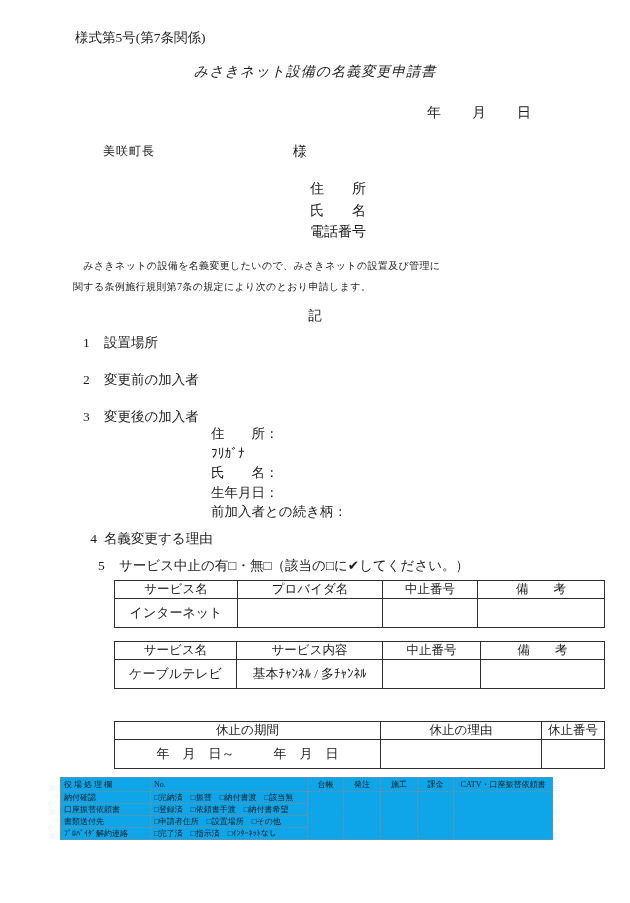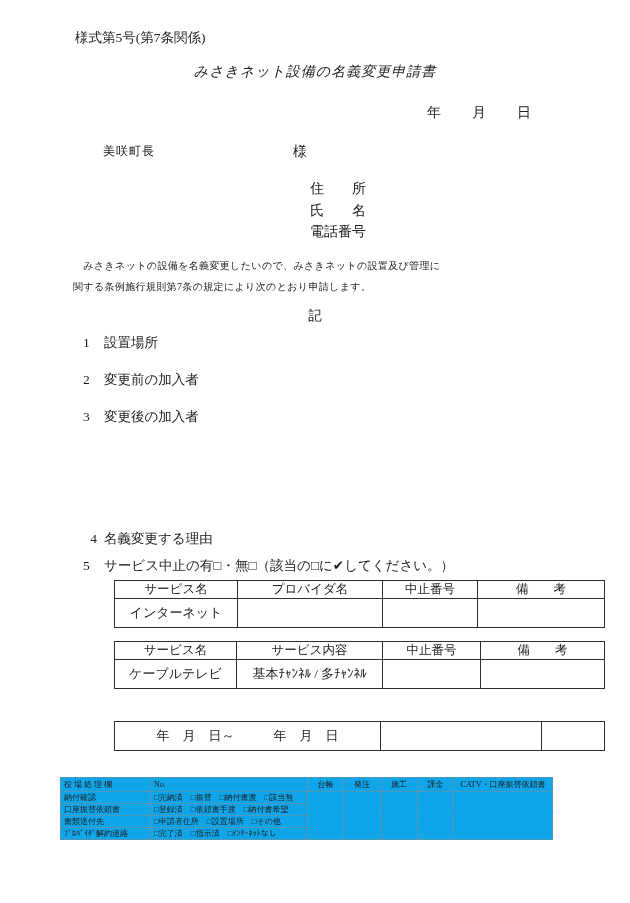--- a/index.html
+++ b/index.html
@@ -17,21 +17,21 @@
   .addressee { left:103px; top:143px; font-size:12px; letter-spacing:1px; }
   .honorific { left:293px; top:143px; font-size:14px; }
   .applicant { left:310px; top:178px; font-size:14px; line-height:21.5px; }
   .body-par  { left:73px;  top:255px; width:492px; font-size:10px; line-height:21px;
                letter-spacing:0.35px; white-space:pre-line; }
   .ki        { left:0; right:0; top:307px; text-align:center; font-size:13.5px; }
 
   .item { font-size:13.5px; left:83px; }
   .item .no { display:inline-block; width:21px; }
   .i1 { top:334px; } .i2 { top:371px; } .i3 { top:408px; }
-  .i4 { top:530px;text-align:center; } .i5 { top:557px; } .i6 { top:698px; }
+  .i4 { top:530px;text-align:center; } .i5 { top:557px;margin-left:15px; } .i6 { top:698px; }
   .sub3 { left:211px; top:424px; font-size:13.5px; line-height:19.6px; }
 
   table.doc { border-collapse:collapse; table-layout:fixed; position:absolute; background:#fff;margin-left:44px; }
   table.doc th, table.doc td {
     border:1px solid #2e2e2e; font-weight:normal; text-align:center;
     overflow:hidden; white-space:nowrap; padding:0 2px;
   }
   table.doc th { font-size:12.5px; height:16px; }
   table.doc td { font-size:13px;   height:29px;border-radius:12px; }
   .t1 { left:70px; top:580px; width:490px; }
@@ -72,20 +72,27 @@
   <div class="abs item i1">
     <span class="no">1</span><span>設置場所</span>
   </div>
   <div class="abs item i2">
     <span class="no">2</span><span>変更前の加入者</span>
   </div>
   <div class="abs item i3">
     <span class="no">3</span><span>変更後の加入者</span>
   </div>
 
+  <div class="abs sub3">
+    <div>住　　所：</div>
+    <div>ﾌﾘｶﾞﾅ</div>
+    <div>氏　　名：</div>
+    <div>生年月日：</div>
+    <div>前加入者との続き柄：</div>
+  </div>
 
   <div class="abs item i4">
     <span class="no">4</span><span>名義変更する理由</span>
   </div>
   <div class="abs item i5">
     <span class="no">5</span><span>サービス中止の有□・無□（該当の□に✔してください。）</span>
   </div>
 
   <table class="doc t1">
     <colgroup>
@@ -134,20 +141,25 @@
     </table>
 
 
   <table class="doc t3">
     <colgroup>
         <col style="width:266px">
         <col style="width:161px">
         <col style="width:63px">
       </colgroup>
     <tbody>
+        <tr>
+      <th>休止の期間</th>
+      <th>休止の理由</th>
+      <th>休止番号</th>
+    </tr>
     <tr>
       <td>年　月　日～　　　年　月　日</td>
       <td></td>
       <td></td>
     </tr>
   </tbody>
     </table>
 
   <table class="office">
     <colgroup>

